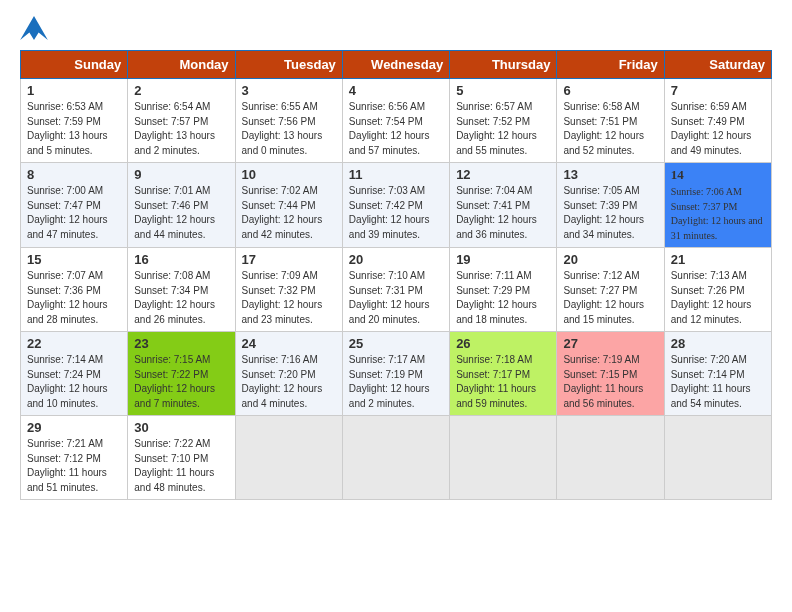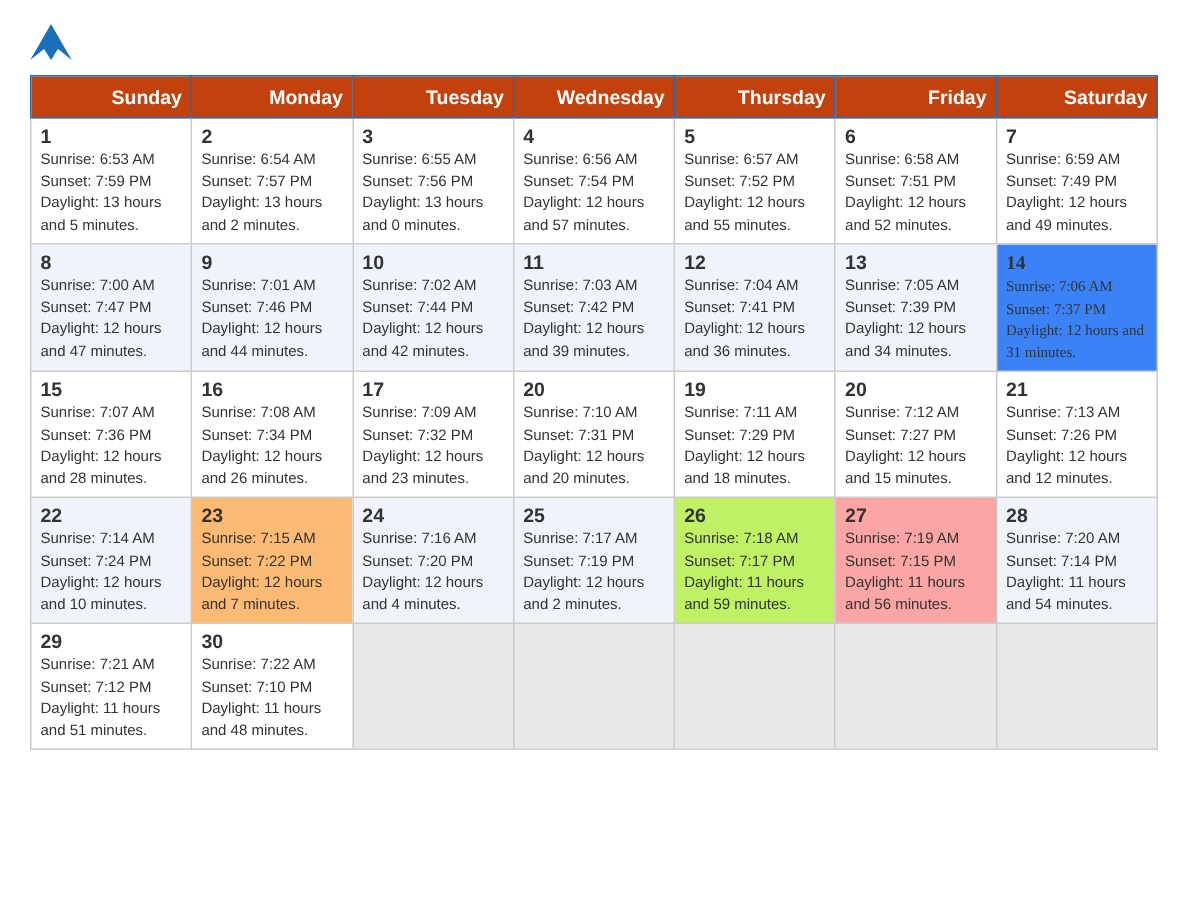--- a/index.html
+++ b/index.html
@@ -210,21 +210,21 @@
         <td>
           <span class="day-number">21</span>
           <div class="day-info">Sunrise: 7:13 AM<br>Sunset: 7:26 PM<br>Daylight: 12 hours and 12 minutes.</div>
         </td>
       </tr>
       <tr>
         <td style="background: rgb(240, 244, 250);">
           <span class="day-number">22</span>
           <div class="day-info">Sunrise: 7:14 AM<br>Sunset: 7:24 PM<br>Daylight: 12 hours and 10 minutes.</div>
         </td>
-        <td style="background: #fdba74;">
+        <td style="background: #84cc16;">
           <span class="day-number">23</span>
           <div class="day-info">Sunrise: 7:15 AM<br>Sunset: 7:22 PM<br>Daylight: 12 hours and 7 minutes.</div>
         </td>
         <td style="background: rgb(240, 244, 250);">
           <span class="day-number">24</span>
           <div class="day-info">Sunrise: 7:16 AM<br>Sunset: 7:20 PM<br>Daylight: 12 hours and 4 minutes.</div>
         </td>
         <td style="background: rgb(240, 244, 250); margin-left: 40px;">
           <span class="day-number">25</span>
           <div class="day-info">Sunrise: 7:17 AM<br>Sunset: 7:19 PM<br>Daylight: 12 hours and 2 minutes.</div>

